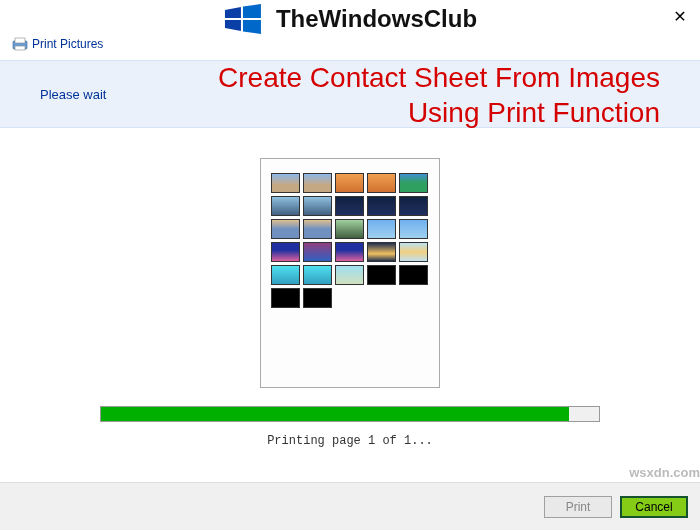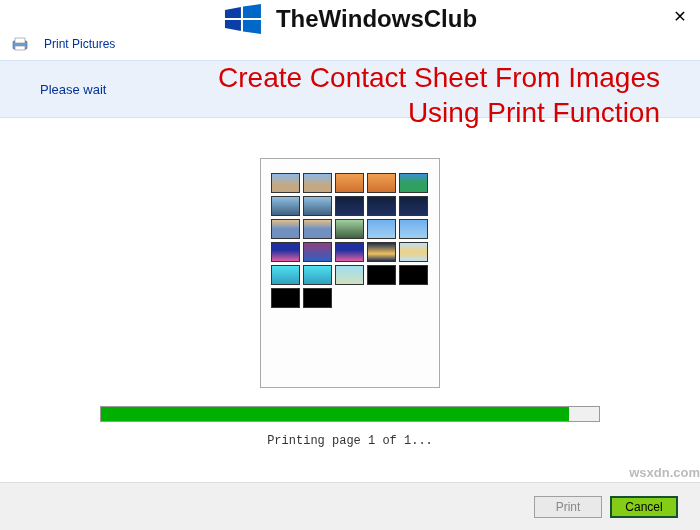--- a/index.html
+++ b/index.html
@@ -43,21 +43,21 @@
       vertical-align: middle;
     }
     .logo-text {
       font-size: 24px;
       font-weight: 600;
       color: #111;
     }
     .title-row {
       display: flex;
       align-items: center;
-      gap: 16px;
+      gap: 4px;
       padding: 8px 12px 6px 12px;
     }
     .title-row .title-text {
       color: #003399;
       font-size: 12px;
       font-weight: 400;
     }
     .pic-icon svg { display: block; }
     .red-heading {
       text-align: right;
@@ -73,21 +73,21 @@
       background: #eaf1fb;
       border-top: 1px solid #d4e2f5;
       border-bottom: 1px solid #d4e2f5;
       padding: 14px 40px;
       color: #003399;
       font-size: 13px;
       position: absolute;
       top: 60px;
       left: 0;
       right: 0;
-      height: 58px;
+      height: 68px;
       z-index: 1;
       display: flex;
       align-items: center;
     }
     .preview-area {
       display: flex;
       justify-content: center;
       margin-top: 22px;
     }
     .contact-sheet {
@@ -148,21 +148,21 @@
       position: absolute;
       bottom: 0;
       left: 0;
       right: 0;
       height: 48px;
       background: #f0f0f0;
       border-top: 1px solid #ddd;
       display: flex;
       align-items: center;
       justify-content: flex-end;
-      padding-right: 22px;
+      padding-right: 12px;
       gap: 8px;
     }
     .btn {
       min-width: 68px;
       height: 22px;
       font-size: 12px;
       background: #e9e9e9;
       border: 1px solid #a0a0a0;
       color: #888;
       cursor: default;

